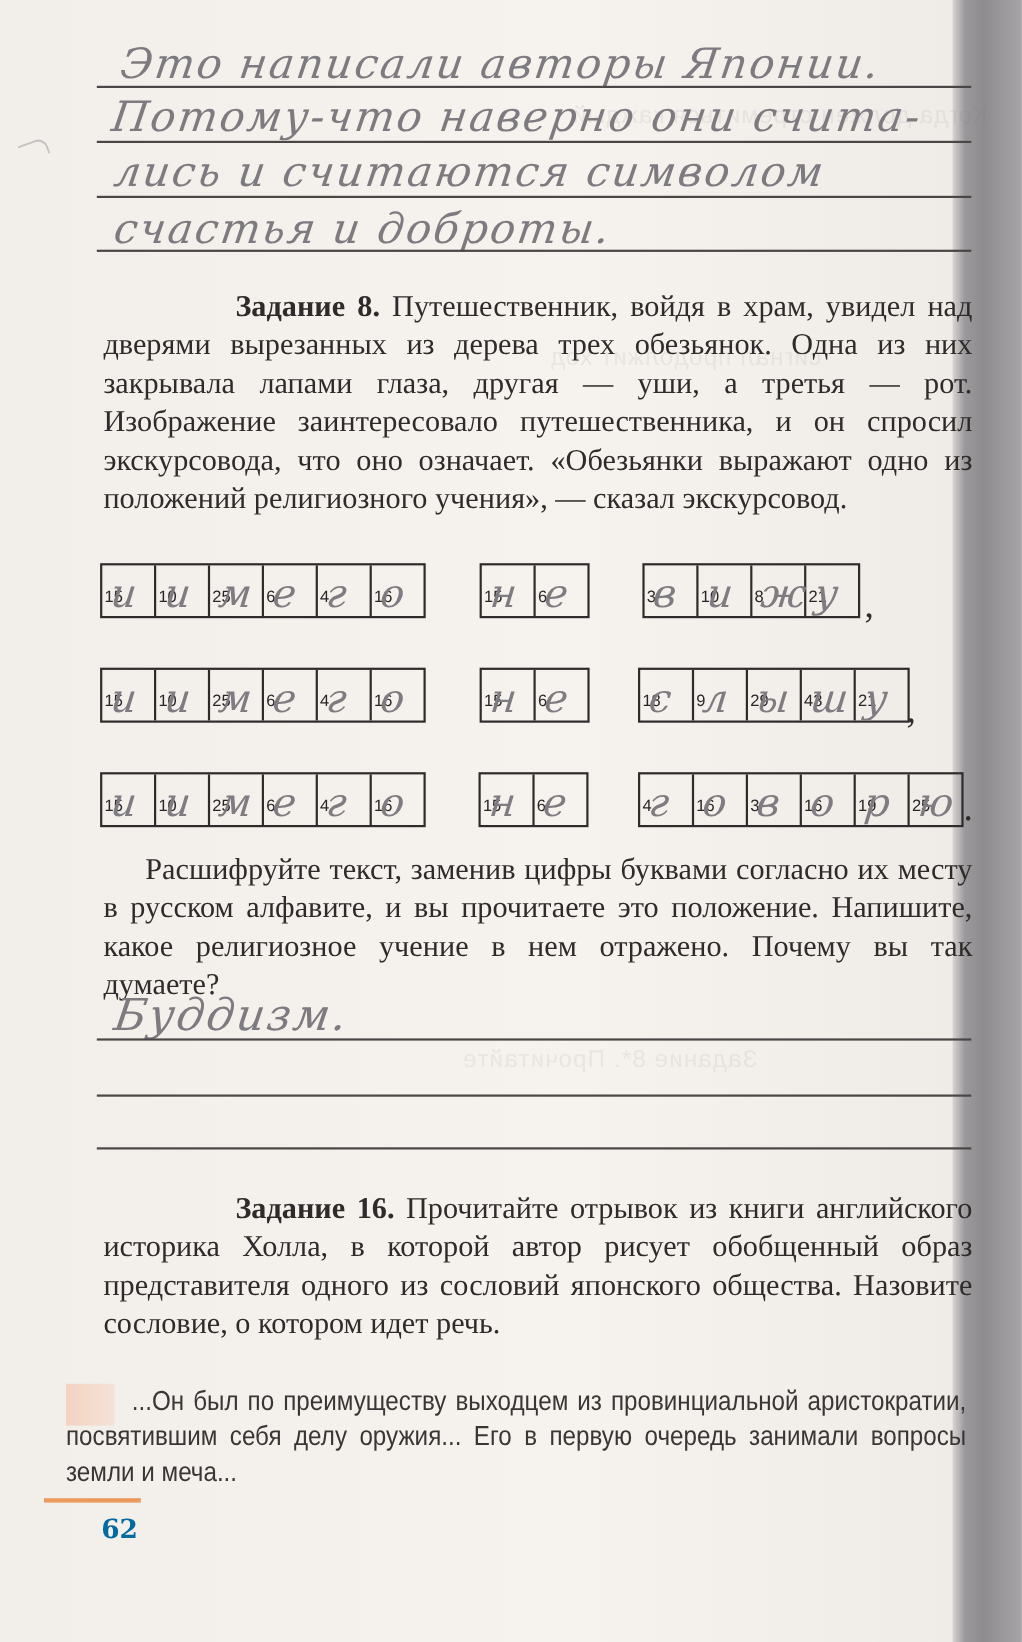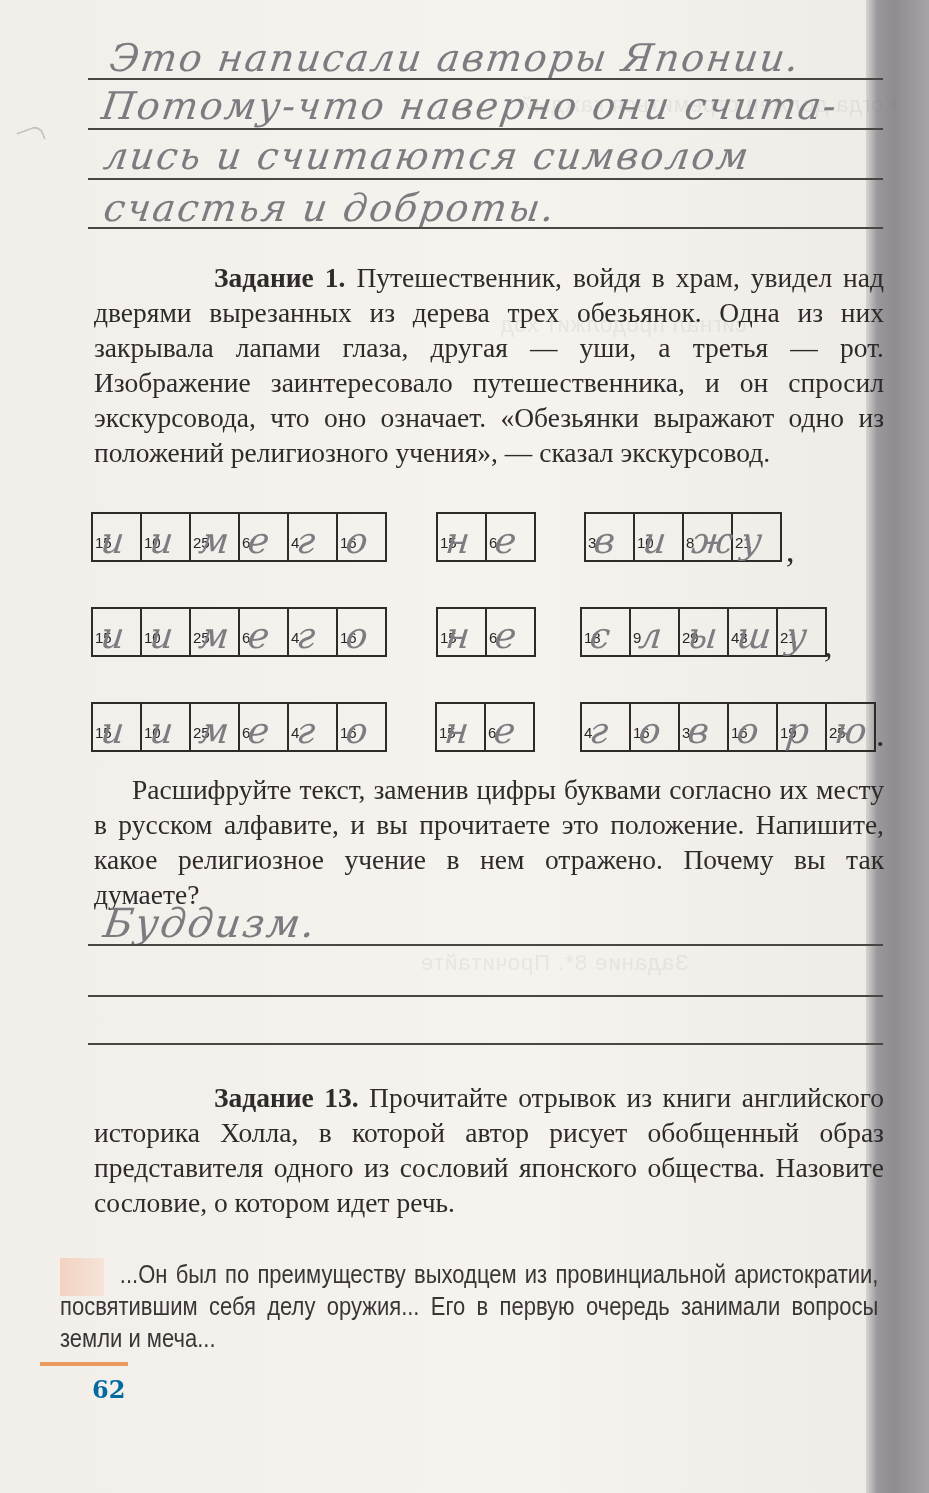--- a/index.html
+++ b/index.html
@@ -83,21 +83,21 @@
 <div class="hw" style="left:110px;top:36px;">Это написали авторы Японии.</div>
 <div class="hw-line" style="top:78px;"></div>
 <div class="hw" style="left:102px;top:84px;">Потому-что наверно они счита-</div>
 <div class="hw-line" style="top:128px;"></div>
 <div class="hw" style="left:104px;top:134px;">лись и считаются символом</div>
 <div class="hw-line" style="top:178px;"></div>
 <div class="hw" style="left:104px;top:186px;">счастья и доброты.</div>
 <div class="hw-line" style="top:227px;"></div>
 
 <p class="para indent" style="top:260px;">
-  <b>Задание 1.</b>
+  <b>Задание 8.</b>
   <span>Путешественник, войдя в храм, увидел над дверями вырезанных из дерева трех обезьянок. Одна из них закрывала лапами глаза, другая — уши, а третья — рот. Изображение заинтересовало путешественника, и он спросил экскурсовода, что оно означает. «Обезьянки выражают одно из положений религиозного учения», — сказал экскурсовод.</span>
 </p>
 
 <div class="cells" style="left:91px;top:512px;">
   <div class="cell">
       <span class="num">15</span>
       <span class="ans">и</span>
     </div>
   <div class="cell">
       <span class="num">10</span>
@@ -275,21 +275,21 @@
 <span class="punct" style="left:876px;top:716px;">.</span>
 
 <p class="para indent-small" style="top:772px;">Расшифруйте текст, заменив цифры буквами согласно их месту в русском алфавите, и вы прочитаете это положение. Напишите, какое религиозное учение в нем отражено. Почему вы так думаете?</p>
 
 <div class="hw" style="left:104px;top:900px;font-size:40px;">Буддизм.</div>
 <div class="hw-line" style="top:944px;"></div>
 <div class="hw-line" style="top:995px;"></div>
 <div class="hw-line" style="top:1043px;"></div>
 
 <p class="para indent" style="top:1080px;">
-  <b>Задание 13.</b>
+  <b>Задание 16.</b>
   <span>Прочитайте отрывок из книги английского историка Холла, в которой автор рисует обобщенный образ представителя одного из сословий японского общества. Назовите сословие, о котором идет речь.</span>
 </p>
 
 <div class="quote-accent"></div>
 <div class="quote-box">
   <span style="display:inline-block;text-indent:68px;">...Он был по преимуществу выходцем из провинциальной аристократии, посвятившим себя делу оружия... Его в первую очередь занимали вопросы земли и меча...</span>
 </div>
 
 <div class="orange-rule"></div>
 <div class="page-num">62</div>

